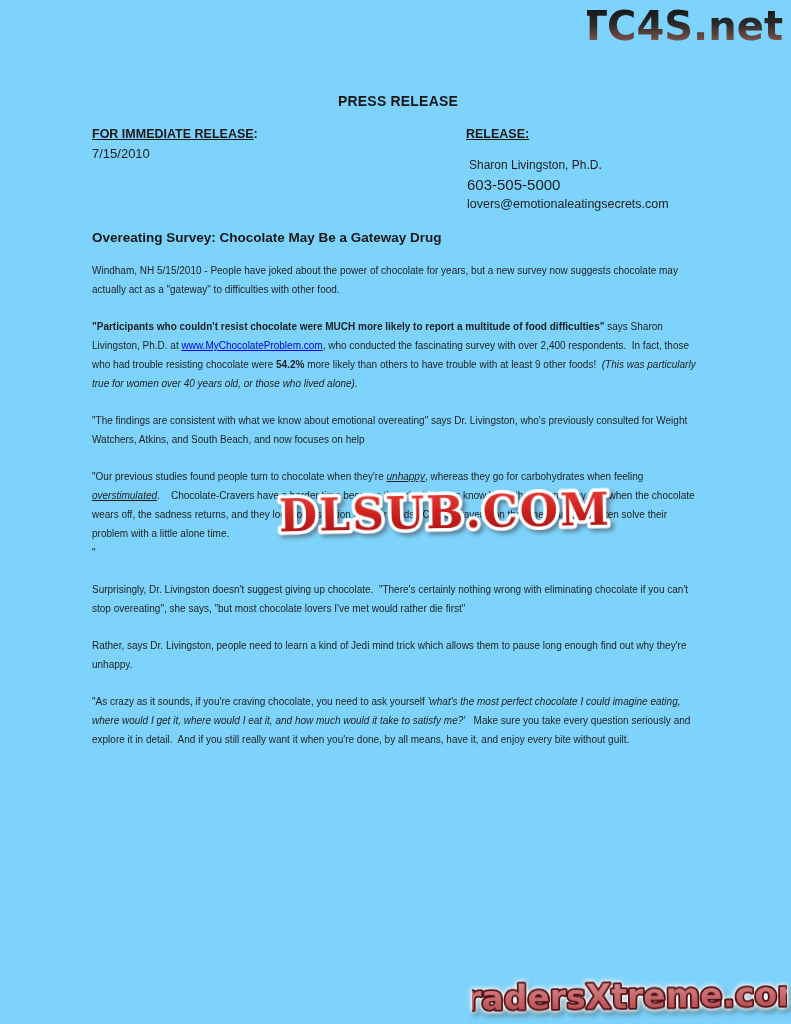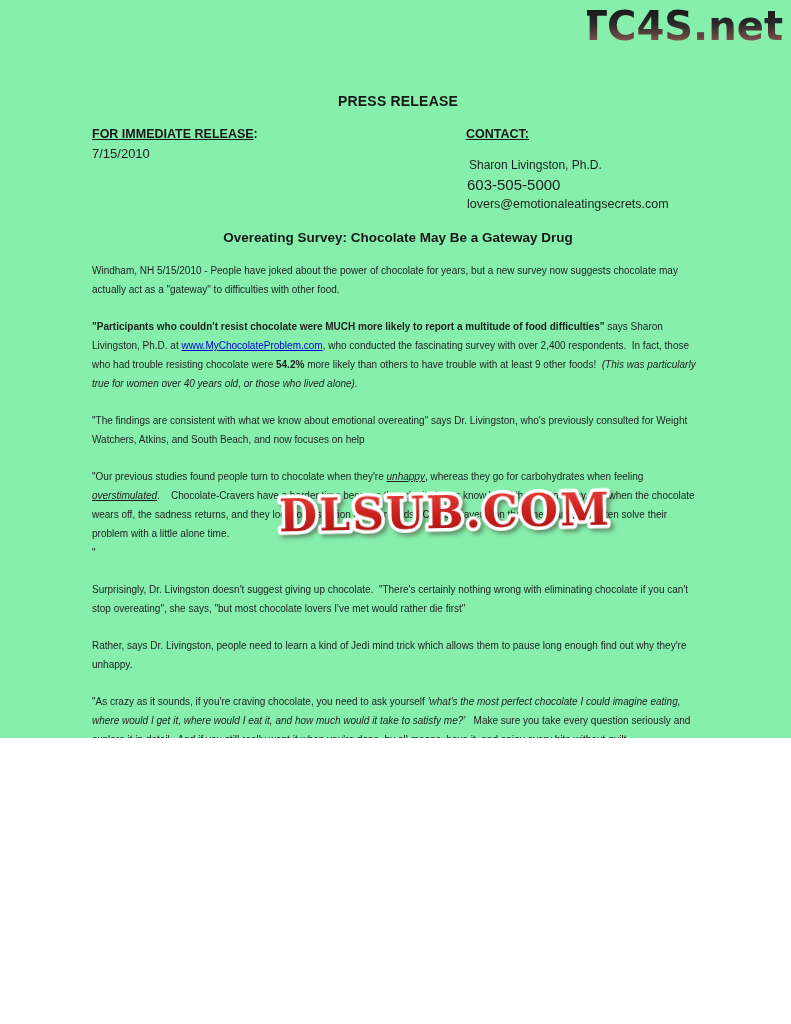--- a/index.html
+++ b/index.html
@@ -1,19 +1,19 @@
 <!DOCTYPE html>
 <html><head>
 <meta charset="utf-8">
 <style>
   html, body { margin: 0; padding: 0; background: #ffffff; }
   .page {
     position: relative;
-    width: 791px; height: 738px;
-    background: #86efac;
+    width: 791px; height: 1024px;
+    background: #7dd3fc;
     font-family: "Liberation Sans", sans-serif;
     color: #1e1e1e;
     overflow: hidden;
   }
   .content {
     position: absolute;
     left: 92px; top: 0;
     width: 612px;
   }
   
@@ -32,21 +32,20 @@
   .fir-line .u { text-decoration: underline; margin-top: 44px; }
   .fir-date { font-size: 13px; line-height: 17px; margin-top: 2px; font-weight: normal; }
   .meta-right { position: absolute; left: 374px; top: 0; }
   .contact-label { font-size: 12.5px; font-weight: bold; text-decoration: underline; line-height: 17px; color: #171717; }
   .contact-name { font-size: 12px; line-height: 15px; margin-top: 15px; padding-left: 3px; }
   .contact-phone { font-size: 15px; line-height: 19px; margin-top: 2px; padding-left: 1px; }
   .contact-email { font-size: 12.5px; line-height: 16px; margin-top: 2px; padding-left: 1px; }
   
   .headline {
     margin-top: 28px;
-    text-align: center;
     font-weight: bold;
     font-size: 13.5px;
     line-height: 19px;
     color: #171717;
   }
   
   .body-p {
     margin: 18px 0 0 0;
     font-size: 10px;
     line-height: 19px;
@@ -96,21 +95,21 @@
   <div class="content">
 
     <div class="press-label">PRESS RELEASE</div>
 
     <div class="meta-row">
       <div class="meta-left">
         <div class="fir-line"><span class="u">FOR IMMEDIATE RELEASE</span><span>:</span></div>
         <div class="fir-date">7/15/2010</div>
       </div>
       <div class="meta-right">
-        <div class="contact-label">CONTACT:</div>
+        <div class="contact-label">RELEASE:</div>
         <div class="contact-name">Sharon Livingston, Ph.D.</div>
         <div class="contact-phone">603-505-5000</div>
         <div class="contact-email">lovers@emotionaleatingsecrets.com</div>
       </div>
     </div>
 
     <div class="headline">Overeating Survey: Chocolate May Be a Gateway Drug</div>
 
     <p class="body-p first"><span>Windham, NH 5/15/2010 - People have joked about the power of chocolate for years, but a new survey now suggests chocolate may actually act as a "gateway" to difficulties with other food.</span></p>
 

